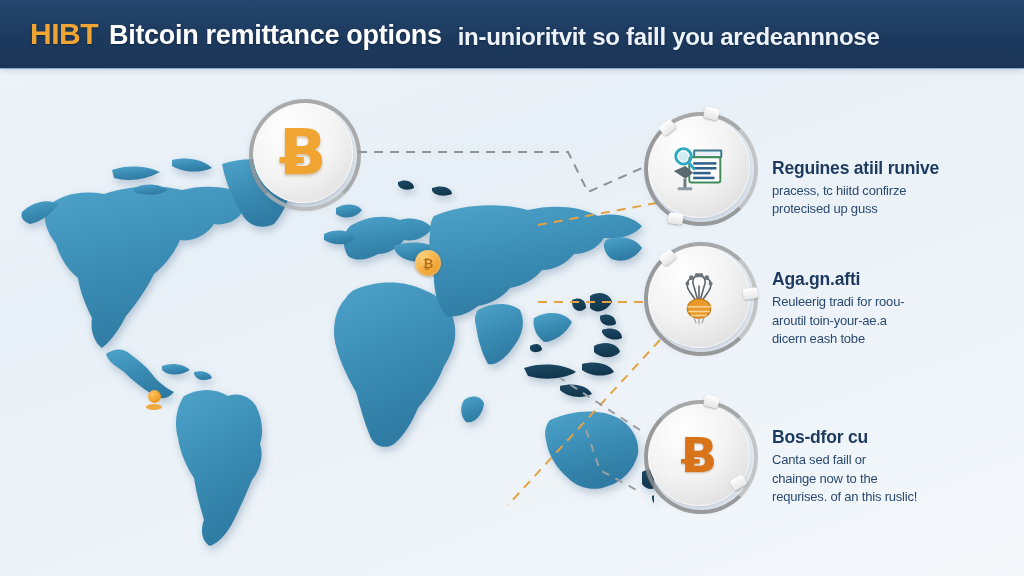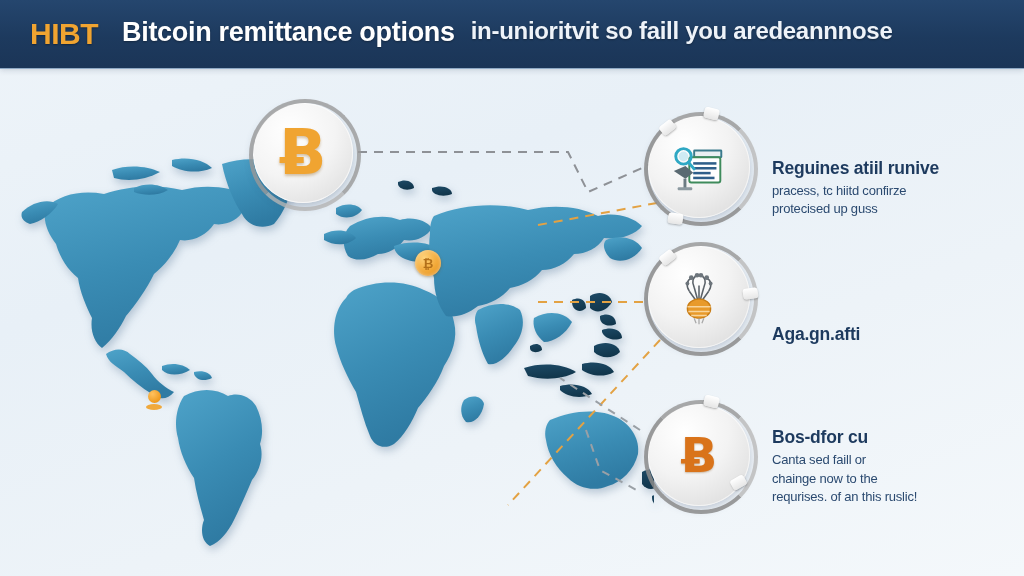--- a/index.html
+++ b/index.html
@@ -14,27 +14,27 @@
   }
 
   
   .header{
     position:absolute;left:0;top:0;width:1024px;height:68px;
     background:linear-gradient(180deg,#25466e 0%,#1d3a5e 55%,#1b3557 100%);
     box-shadow:0 1px 0 #8fa9c4, 0 2px 6px rgba(20,40,70,.18);
     display:flex;align-items:center;
     overflow:hidden;
   }
-  .header-inner{display:flex;align-items:flex-start;padding-left:30px;white-space:nowrap;}
+  .header-inner{display:flex;align-items:flex-end;padding-left:30px;white-space:nowrap;}
   .brand{
     color:#f0a431;font-size:30px;font-weight:bold;letter-spacing:-.5px;
     text-shadow:0 1px 2px rgba(0,0,0,.35);
   }
   .title-strong{
-    color:#ffffff;font-size:27px;font-weight:bold;margin-left:24px;letter-spacing:-.3px;
+    color:#ffffff;font-size:27px;font-weight:bold;margin-left:11px;letter-spacing:-.3px;
     text-shadow:0 1px 2px rgba(0,0,0,.3);
   }
   .title-rest{
     color:#eef3f9;font-size:24px;font-weight:bold;margin-left:16px;letter-spacing:-.3px;
     text-shadow:0 1px 2px rgba(0,0,0,.3);
   }
 
   
   .map-wrap{position:absolute;left:-6px;top:150px;width:660px;height:400px;}
   .map-wrap svg{display:block;width:100%;height:100%;
@@ -315,20 +315,25 @@
             <circle cx="44" cy="18" r="2"></circle>
         </g>
         <ellipse cx="32" cy="44" rx="12" ry="10" fill="#e89a2b"></ellipse>
         <ellipse cx="32" cy="44" rx="12" ry="10" fill="none" stroke="#c97d15" stroke-width="1.4"></ellipse>
         <path d="M20 42 h24 M21 47 h22 M24 51 h16" stroke="#fbe0b0" stroke-width="1.6" opacity=".85"></path>
         <path d="M27 54 l2 5 M37 54 l-2 5 M32 54 l0 6" stroke="#a8a8a8" stroke-width="1.3"></path>
       </svg>
     </div>
     <div class="co-text">
       <div class="co-title">Aga.gn.afti</div>
+      <div class="co-body">
+        <div>Reuleerig tradi for roou-</div>
+        <div>aroutil toin-your-ae.a</div>
+        <div>dicern eash tobe</div>
+      </div>
     </div>
   </div>
 
   <div class="callout" style="left:648px;top:404px;">
     <div class="badge">
       <span class="notch n-tr"></span>
       <span class="notch n-br"></span>
       <span class="btc-glyph">Ƀ</span>
     </div>
     <div class="co-text">

